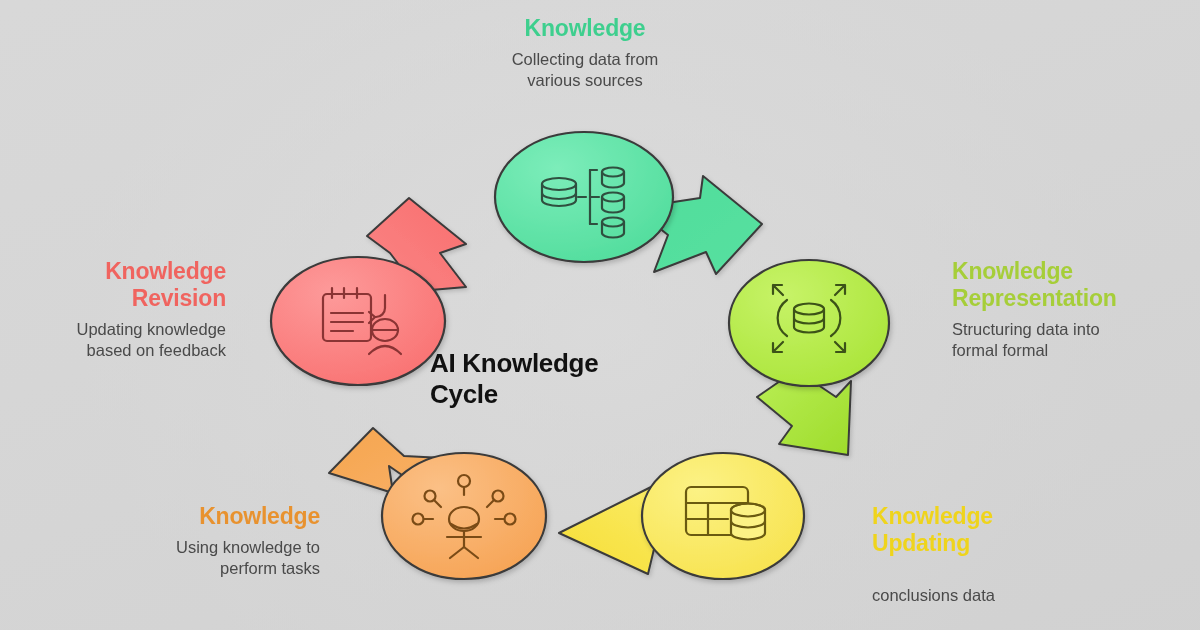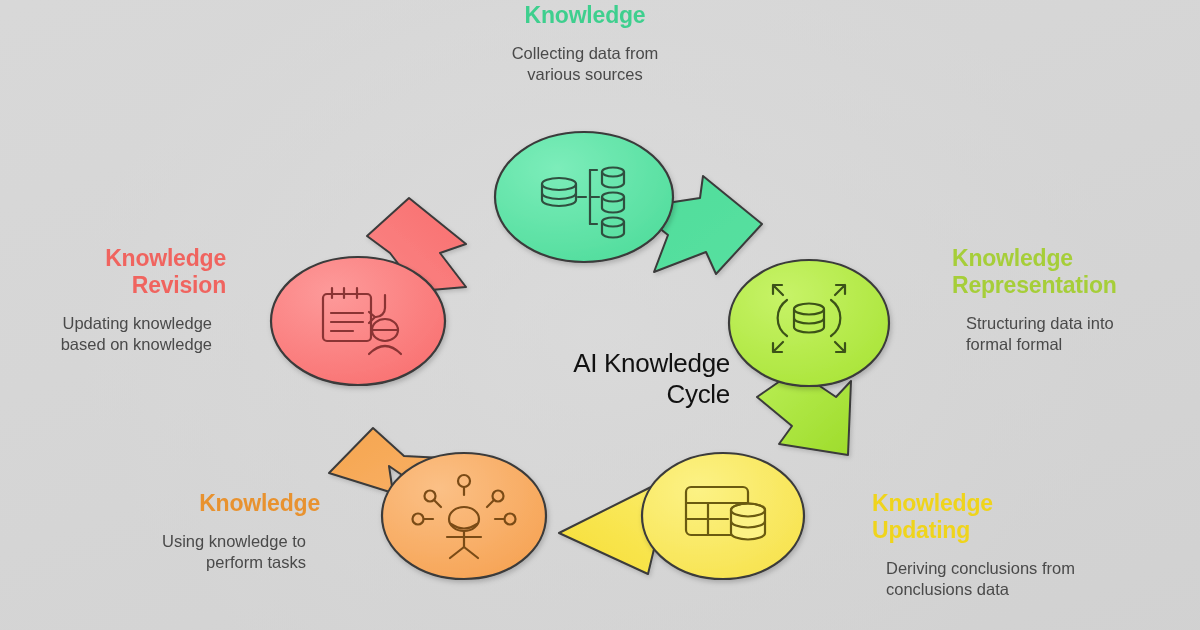--- a/index.html
+++ b/index.html
@@ -17,29 +17,29 @@
     content:"";position:absolute;inset:0;
     background:linear-gradient(160deg,#dddddd 0%,#d9d9d9 40%,#d1d1d1 100%);
     opacity:.55;pointer-events:none;
   }
   svg.layer{position:absolute;left:0;top:0;width:1200px;height:630px;}
 
   
   .label{position:absolute;}
   .label .ttl{
     font-weight:bold;font-size:23px;line-height:27px;
-    margin:0 0 7px 0;letter-spacing:-.2px;
+    margin:13px 0 7px 0;letter-spacing:-.2px;
   }
   .label .desc{
-    font-size:16.5px;line-height:21px;color:#4a4a4a;margin:14px;
+    font-size:16.5px;line-height:21px;color:#4a4a4a;margin:0;
     font-weight:400;
   }
   .center-title{
-    position:absolute;text-align:right;
-    font-size:26px;font-weight:normal;color:#111;line-height:31px;
+    position:absolute;text-align:left;
+    font-size:26px;font-weight:bold;color:#111;line-height:31px;
     letter-spacing:-.3px;
   }
 </style>
 </head>
 <body>
 
 <div id="stage">
 
   <svg class="layer" viewBox="0 0 1200 630">
     <defs>
@@ -210,21 +210,21 @@
       <span>formal formal</span>
     </div>
   </div>
 
   <div class="label" style="left:872px;top:490px;width:270px;text-align:left;">
     <div class="ttl" style="color:#EFD41C;">
       <span>Knowledge</span><br>
       <span>Updating</span>
     </div>
     <div class="desc">
-      <span>Deriving conclusions from</span><br>
+      <br>
       <span>conclusions data</span>
     </div>
   </div>
 
   <div class="label" style="left:60px;top:490px;width:260px;text-align:right;">
     <div class="ttl" style="color:#E8922F;">
       <span>Knowledge</span><br>
     </div>
     <div class="desc">
       <span>Using knowledge to</span><br>
@@ -232,21 +232,21 @@
     </div>
   </div>
 
   <div class="label" style="left:14px;top:245px;width:212px;text-align:right;">
     <div class="ttl" style="color:#F0645F;">
       <span>Knowledge</span><br>
       <span>Revision</span>
     </div>
     <div class="desc">
       <span>Updating knowledge</span><br>
-      <span>based on knowledge</span>
+      <span>based on feedback</span>
     </div>
   </div>
 
   <div class="center-title" style="left:430px;top:348px;width:300px;">
     <span>AI Knowledge</span><br>
     <span>Cycle</span>
   </div>
 
 </div>
 

